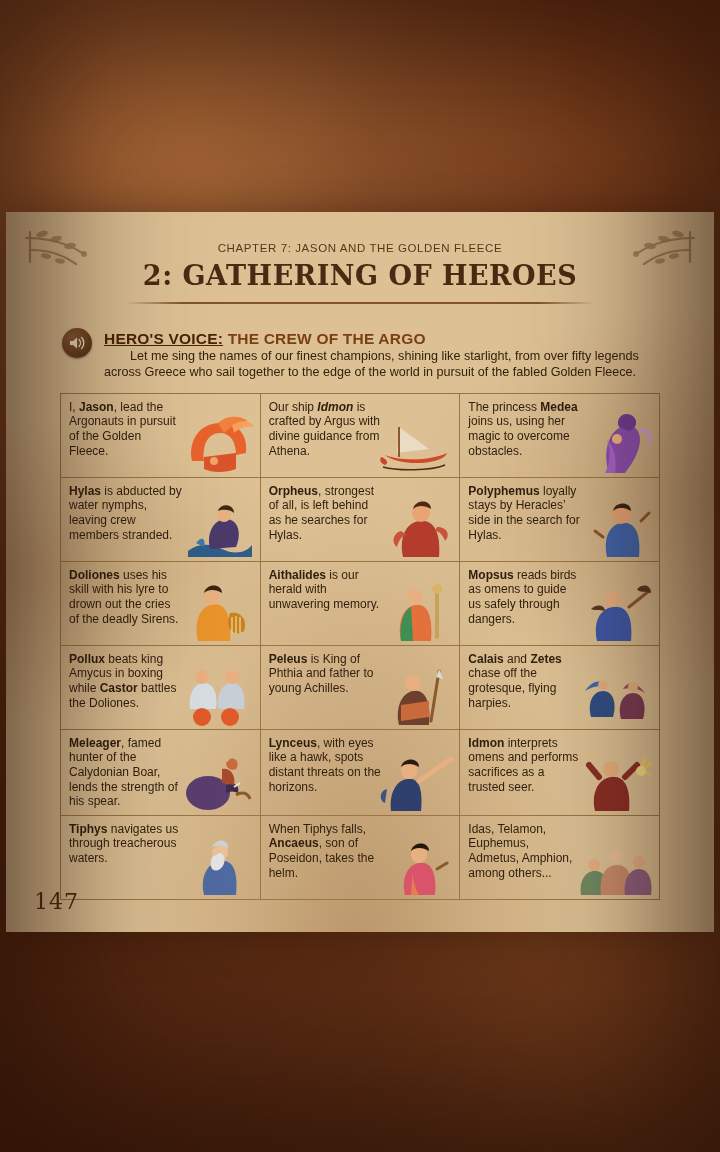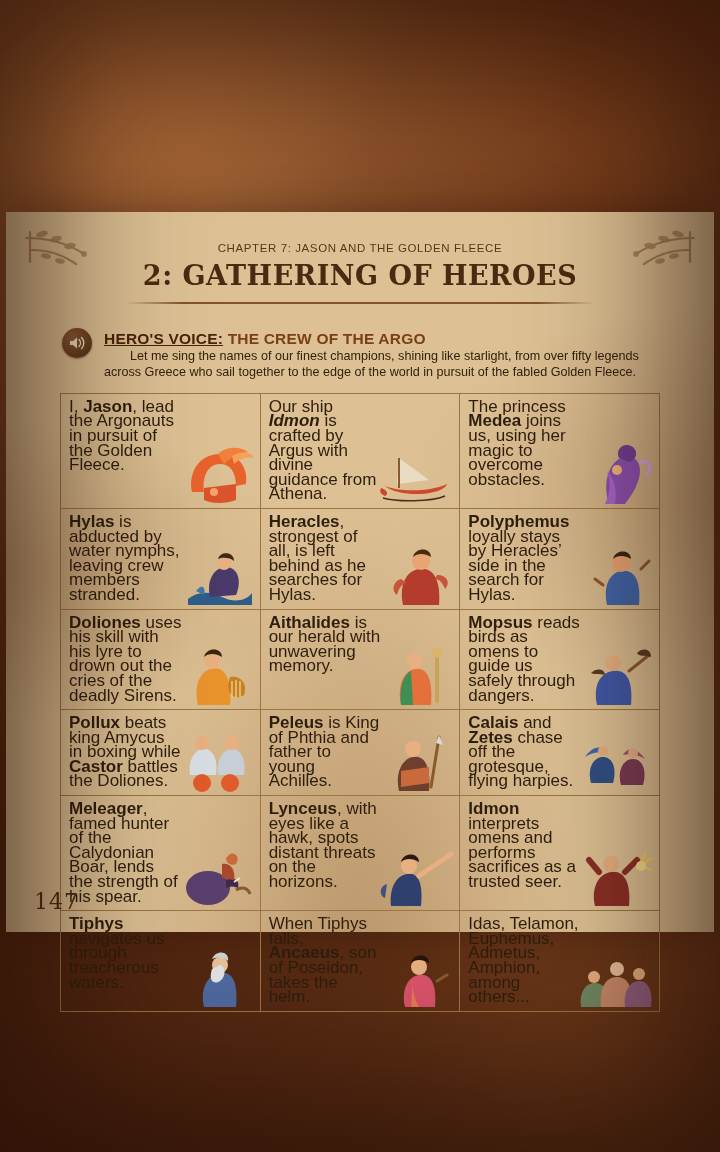--- a/index.html
+++ b/index.html
@@ -171,21 +171,21 @@
   .crew-table td {
     border: 1px solid #9b7642;
     width: 33.33%;
     height: 71px;
     padding: 6px 8px 6px 8px;
     vertical-align: top;
     position: relative;
     overflow: hidden;
   }
   .cell-text {
-    font-size: 17px;
+    font-size: 12px;
     line-height: 14.6px;
     color: #2e1e0d;
     width: 62%;
     position: relative;
     z-index: 2;
   }
   .cell-text b { font-weight: bold; }
   .cell-text i { font-style: italic; font-weight: bold; }
   .cell-art {
     position: absolute;
@@ -328,21 +328,21 @@
               <td>
                 <div class="cell-art">
                   <svg width="70" height="62" viewBox="0 0 70 62">
       <path d="M18 60 C14 42, 20 26, 34 24 C48 22, 56 34, 54 60 z" fill="#b33c2c"></path>
       <circle cx="36" cy="16" r="9" fill="#e8a472"></circle>
       <path d="M28 12 C30 2, 46 2, 46 12 C40 8, 32 8, 28 12 z" fill="#4a2a14"></path>
       <path d="M52 30 C62 30, 66 38, 60 44 C58 38, 54 34, 50 34 z" fill="#c8553a"></path>
       <path d="M16 34 C8 36, 6 46, 12 50 C14 42, 18 38, 22 38 z" fill="#c8553a"></path>
     </svg>
                 </div>
-                <div class="cell-text"><b>Heracles</b>, strongest of all, is left behind as he searches for Hylas.</div>
+                <div class="cell-text"><b>Orpheus</b>, strongest of all, is left behind as he searches for Hylas.</div>
               </td>
               <td>
                 <div class="cell-art">
                   <svg width="68" height="62" viewBox="0 0 68 62">
       <path d="M20 60 C16 42, 22 28, 34 26 C48 24, 54 36, 52 60 z" fill="#3f64a8"></path>
       <circle cx="34" cy="18" r="9" fill="#e8a472"></circle>
       <path d="M26 14 C28 4, 44 4, 44 14 C38 10, 30 10, 26 14 z" fill="#3a2414"></path>
       <path d="M54 24 L62 16" stroke="#8a5a2c" stroke-width="3" stroke-linecap="round"></path>
       <path d="M16 40 L8 34" stroke="#8a5a2c" stroke-width="3" stroke-linecap="round"></path>
     </svg>

